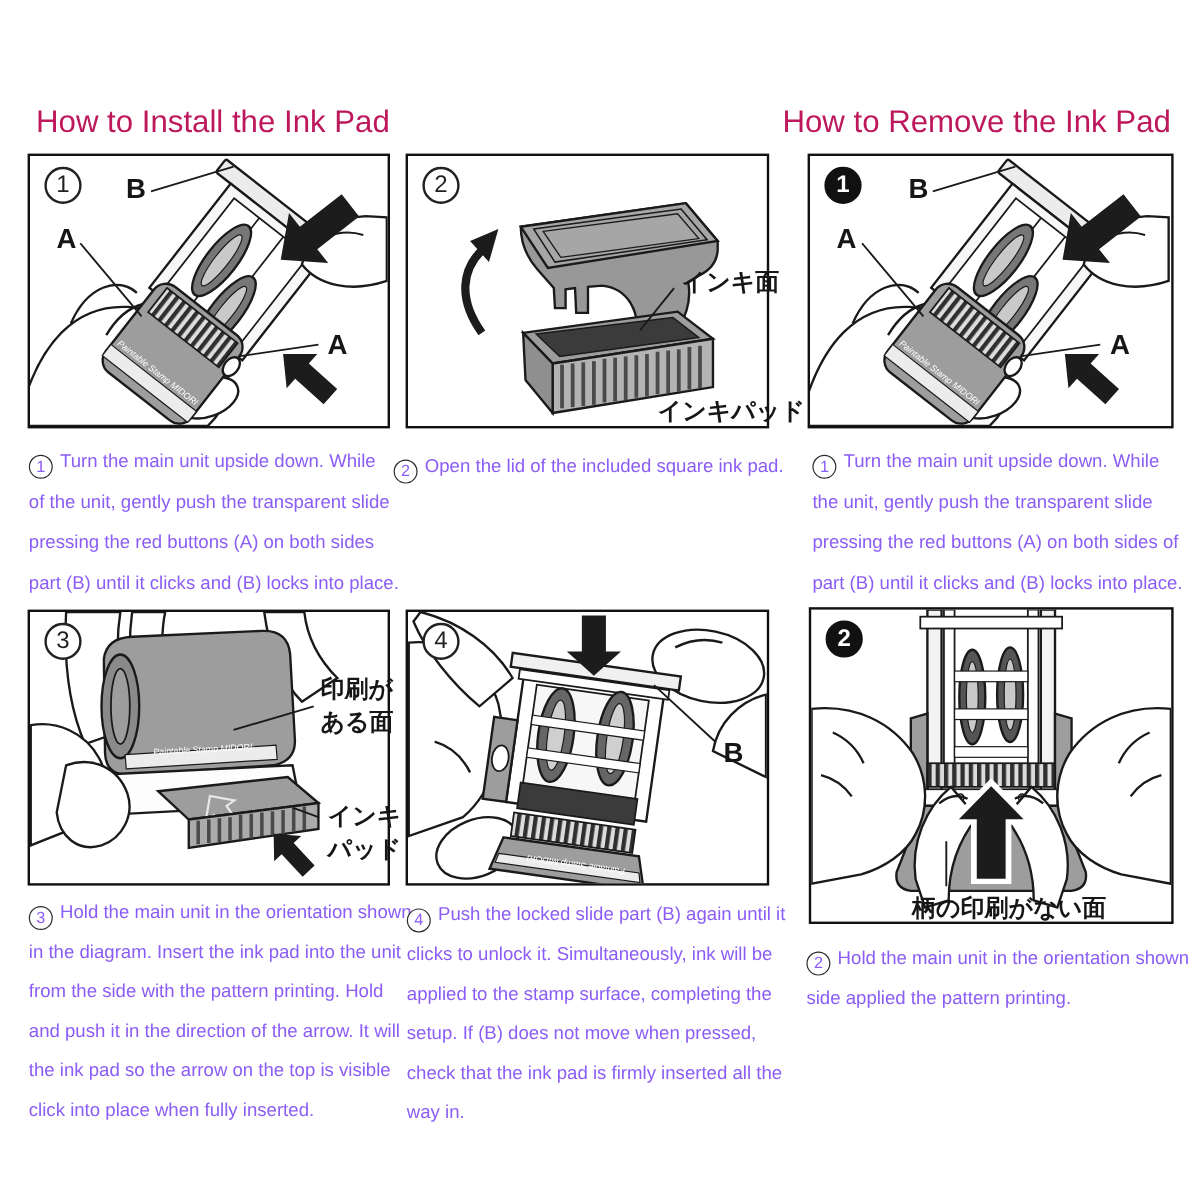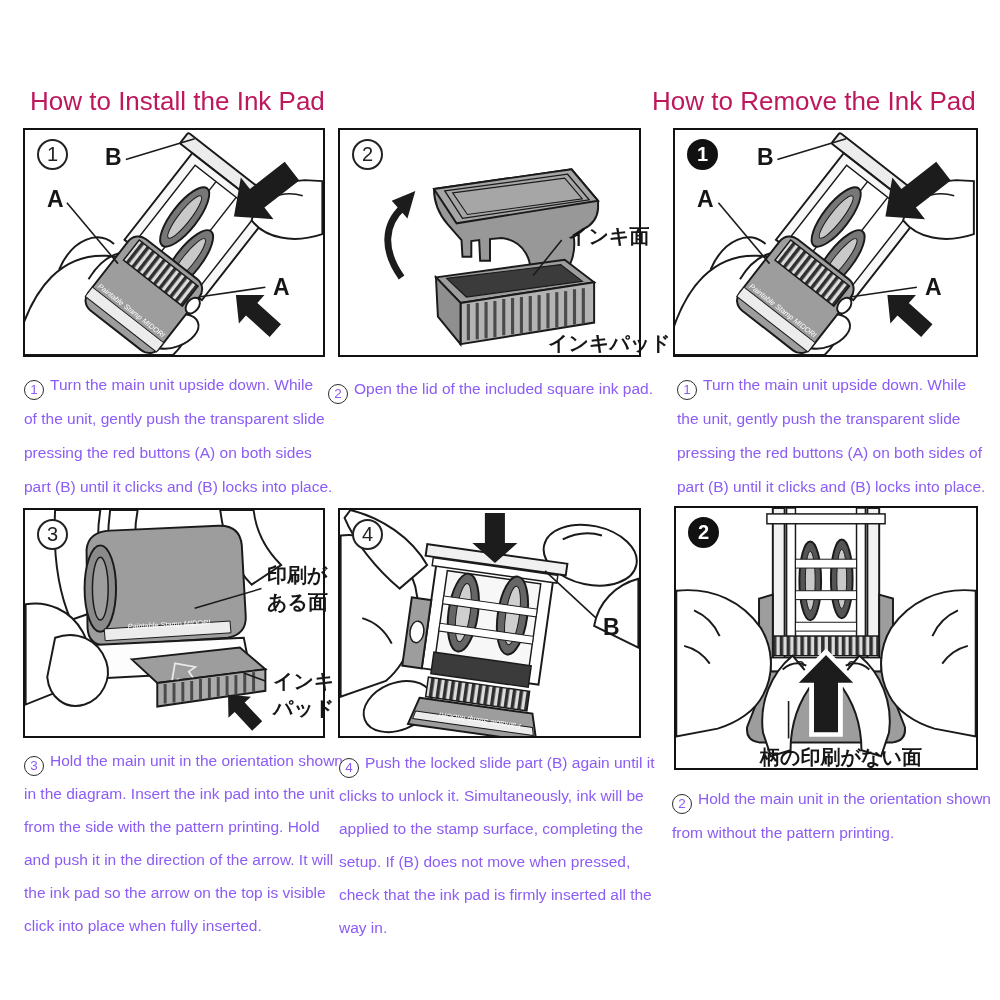--- a/index.html
+++ b/index.html
@@ -323,16 +323,16 @@
     <div class="cap-line"><span class="numcirc">4</span><span>Push the locked slide part (B) again until it</span></div>
     <div class="cap-line">clicks to unlock it. Simultaneously, ink will be</div>
     <div class="cap-line">applied to the stamp surface, completing the</div>
     <div class="cap-line">setup. If (B) does not move when pressed,</div>
     <div class="cap-line">check that the ink pad is firmly inserted all the</div>
     <div class="cap-line">way in.</div>
   </div>
 
   <div class="caption" style="left:672px;top:782px;width:326px">
     <div class="cap-line"><span class="numcirc">2</span><span>Hold the main unit in the orientation shown</span></div>
-    <div class="cap-line">from without the pattern printing.</div>
+    <div class="cap-line">side applied the pattern printing.</div>
   </div>
 
 </div>
 
 </body></html>

